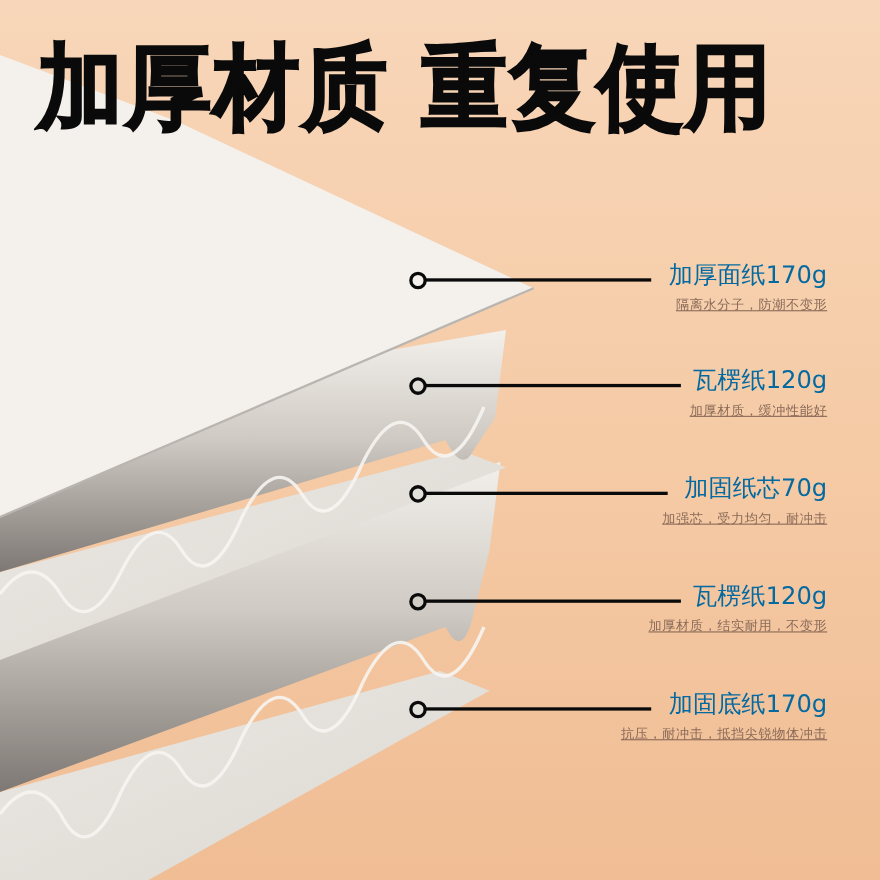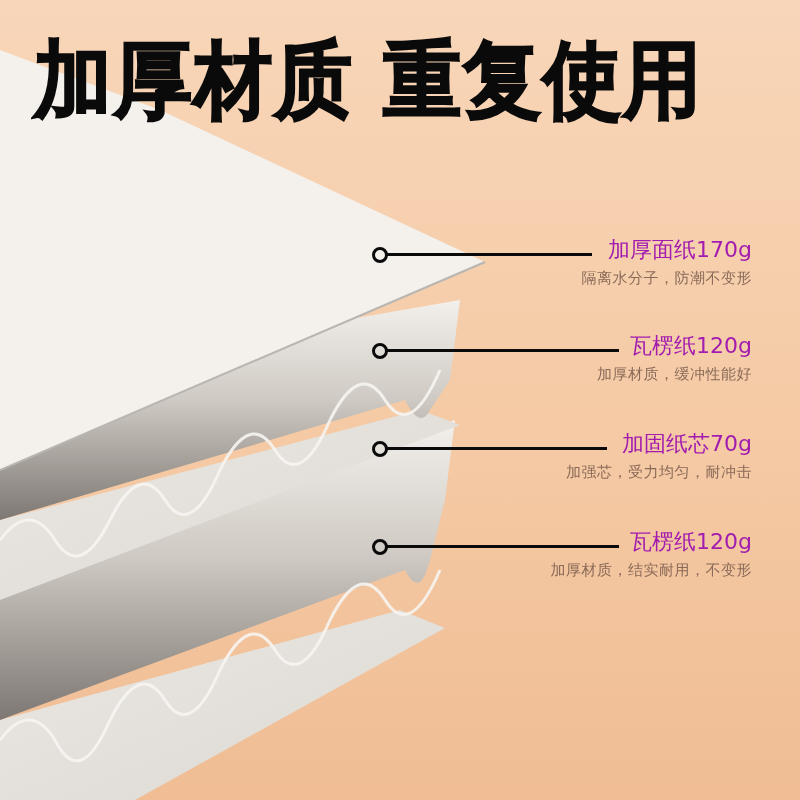--- a/index.html
+++ b/index.html
@@ -20,25 +20,25 @@
     .callout { position: absolute; left: 372px; width: 380px; height: 60px; }
     .callout .dot {
       position: absolute; left: 0; top: 0; width: 10px; height: 10px;
       border: 3px solid #0a0a0a; border-radius: 50%; background: transparent;
     }
     .callout .line {
       position: absolute; left: 15px; top: 6px; height: 3px; background: #0a0a0a;
     }
     .callout .title {
       position: absolute; right: 0; top: -12px;
-      font-size: 22px; color: #a21caf; white-space: nowrap; font-weight: 500;
+      font-size: 22px; color: #0369a1; white-space: nowrap; font-weight: 500;
     }
     .callout .desc {
       position: absolute; right: 0; top: 22px;
-      font-size: 15px; color: #8a6a58; white-space: nowrap; letter-spacing: 0.5px;
+      font-size: 12px; color: #8a6a58; white-space: nowrap; letter-spacing: 0.5px; text-decoration: underline;
     }
   </style>
 </head>
 <body>
 
 <div class="canvas">
 
   <svg class="illustration" viewBox="0 0 800 800">
     <defs>
       <linearGradient id="flute" x1="0" y1="0" x2="0" y2="1">
@@ -99,14 +99,20 @@
     <span class="desc">加强芯，受力均匀，耐冲击</span>
   </div>
 
   <div class="callout" style="top:539px">
     <span class="dot"></span>
     <span class="line" style="width:232px"></span>
     <span class="title">瓦楞纸120g</span>
     <span class="desc">加厚材质，结实耐用，不变形</span>
   </div>
 
+  <div class="callout" style="top:637px">
+    <span class="dot"></span>
+    <span class="line" style="width:205px"></span>
+    <span class="title">加固底纸170g</span>
+    <span class="desc">抗压，耐冲击，抵挡尖锐物体冲击</span>
+  </div>
 
 </div>
 
 </body></html>

